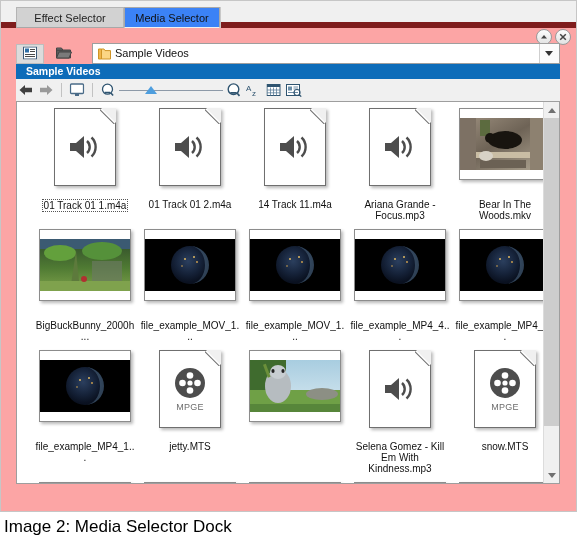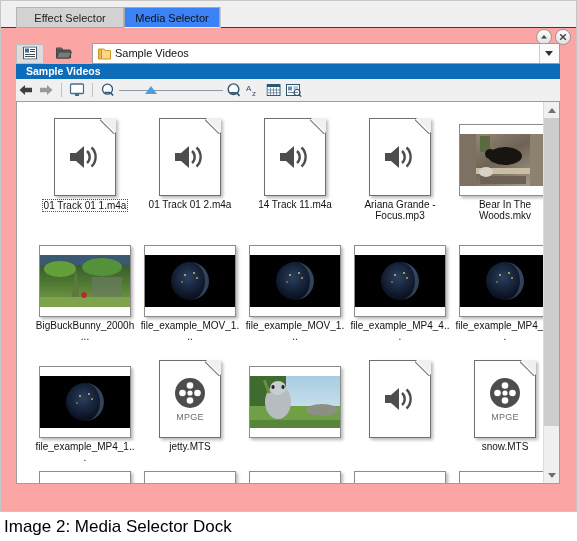--- a/index.html
+++ b/index.html
@@ -24,21 +24,21 @@
     box-sizing: border-box;
   }
 
   
   #tabstrip {
     position: absolute;
     left: 0; top: 7px;
     width: 577px;
     height: 21px;
     background: #f0f0f0;
-    border-bottom: 1px solid #7f1d1d;
+    border-bottom: 6px solid #7f1d1d;
     box-sizing: border-box;
   }
   .tab {
     position: absolute;
     top: 0;
     height: 21px;
     line-height: 20px;
     text-align: center;
     box-sizing: border-box;
     font-size: 11px;
@@ -240,21 +240,21 @@
     width: 100px;
     margin: 0 0 8px 5px;
     display: flex;
     flex-direction: column;
     align-items: center;
     cursor: pointer;
   }
   .thumbwrap {
     width: 96px; height: 88px;
     display: flex;
-    align-items: flex-end;
+    align-items: flex-start;
     justify-content: center;
   }
   .label {
     width: 100px;
     text-align: center;
     font-size: 10px;
     line-height: 11px;
     color: #111;
     margin-top: 3px;
     word-wrap: break-word;
@@ -789,20 +789,21 @@
         <div class="corner">
                     <i></i>
                   </div>
                   <svg width="34" height="30" viewBox="0 0 34 30">
   <path d="M2 11 L8 11 L16 4 L16 26 L8 19 L2 19 Z" fill="#4d4d4d"></path>
   <path d="M19 9 A8 8 0 0 1 19 21" stroke="#4d4d4d" stroke-width="2.4" fill="none"></path>
   <path d="M23.5 5.5 A13 13 0 0 1 23.5 24.5" stroke="#4d4d4d" stroke-width="2.4" fill="none"></path>
 </svg>
                 </div>
               </div>
+              <div class="label">Selena Gomez - Kill Em With Kindness.mp3</div>
             </div>
             <div class="cell">
               <div class="thumbwrap">
                 <div class="docicon">
         <div class="corner">
                     <i></i>
                   </div>
                   <svg width="34" height="34" viewBox="0 0 34 34">
   <circle cx="17" cy="17" r="15" fill="#4d4d4d"></circle>
   <circle cx="17" cy="9.5" r="3.3" fill="#ffffff"></circle>

